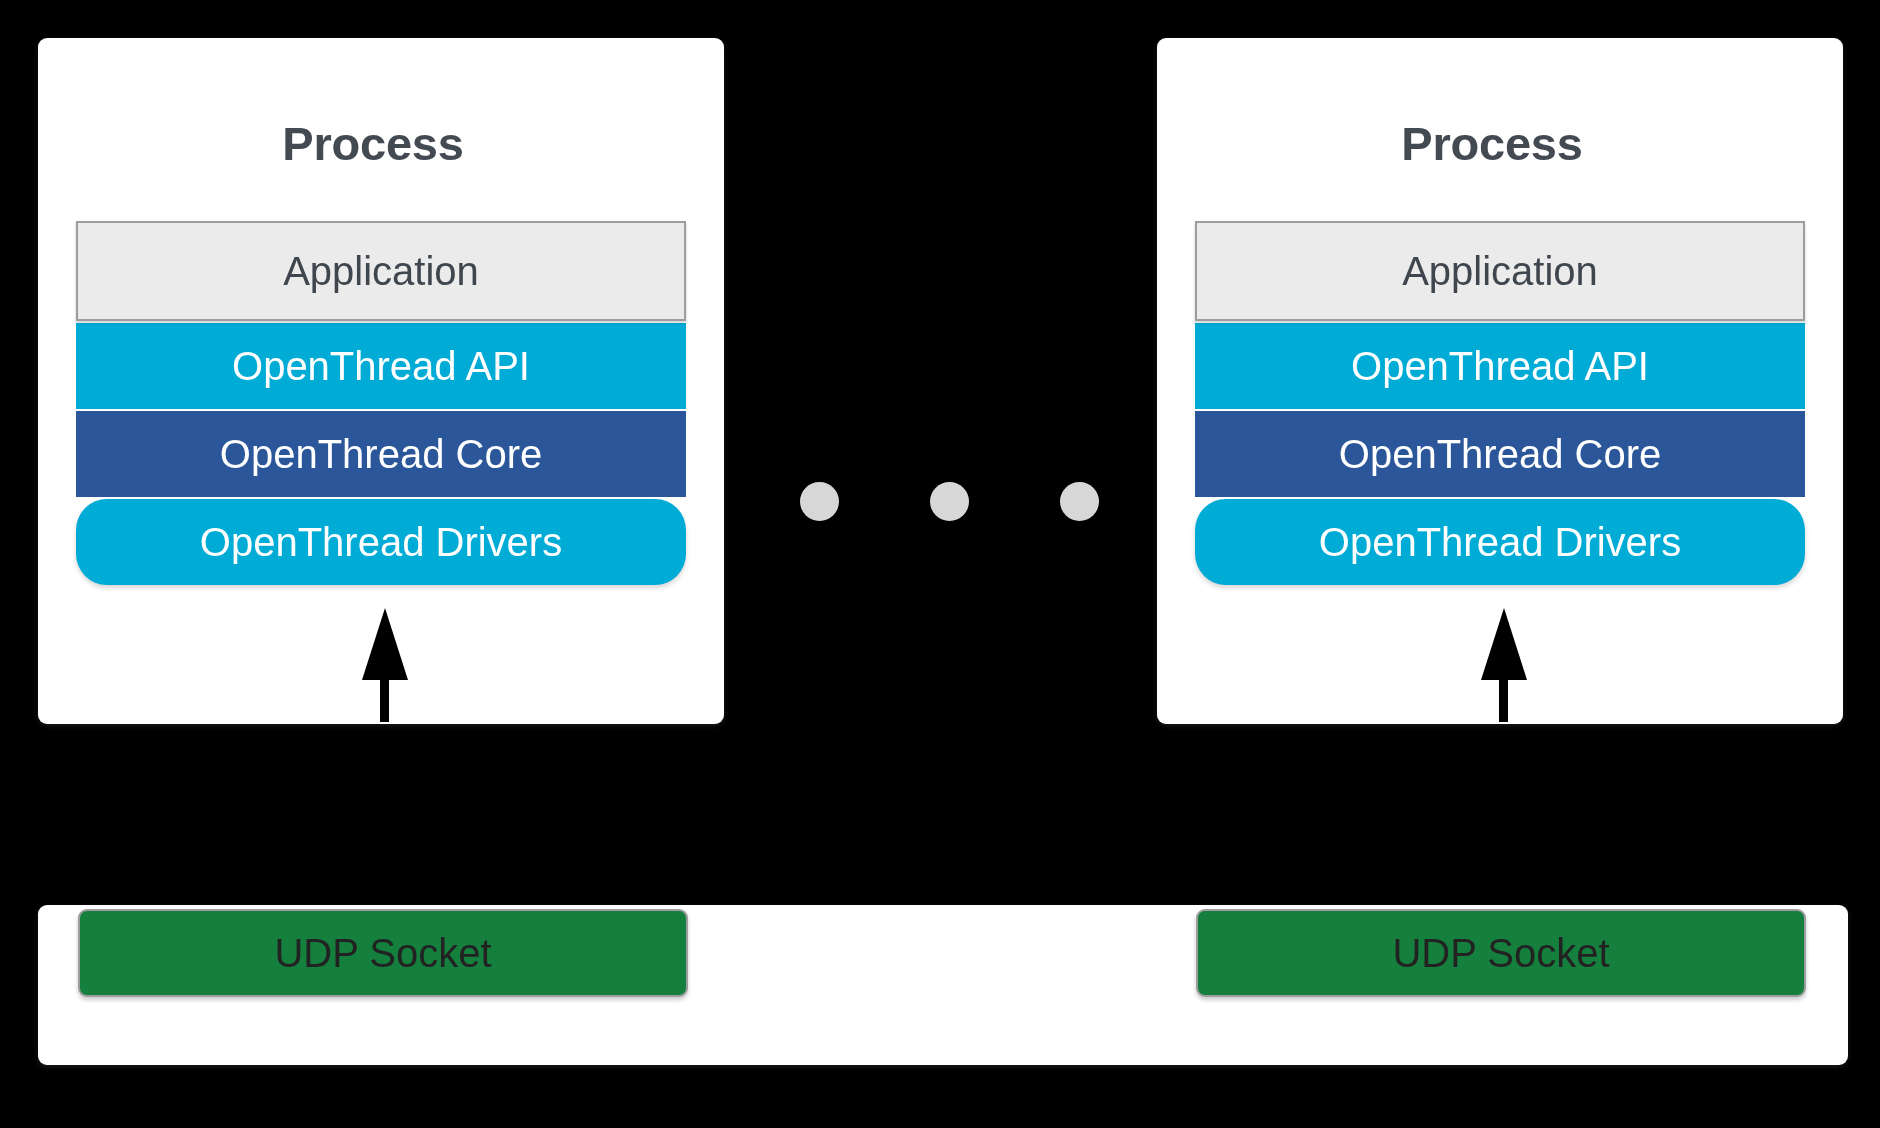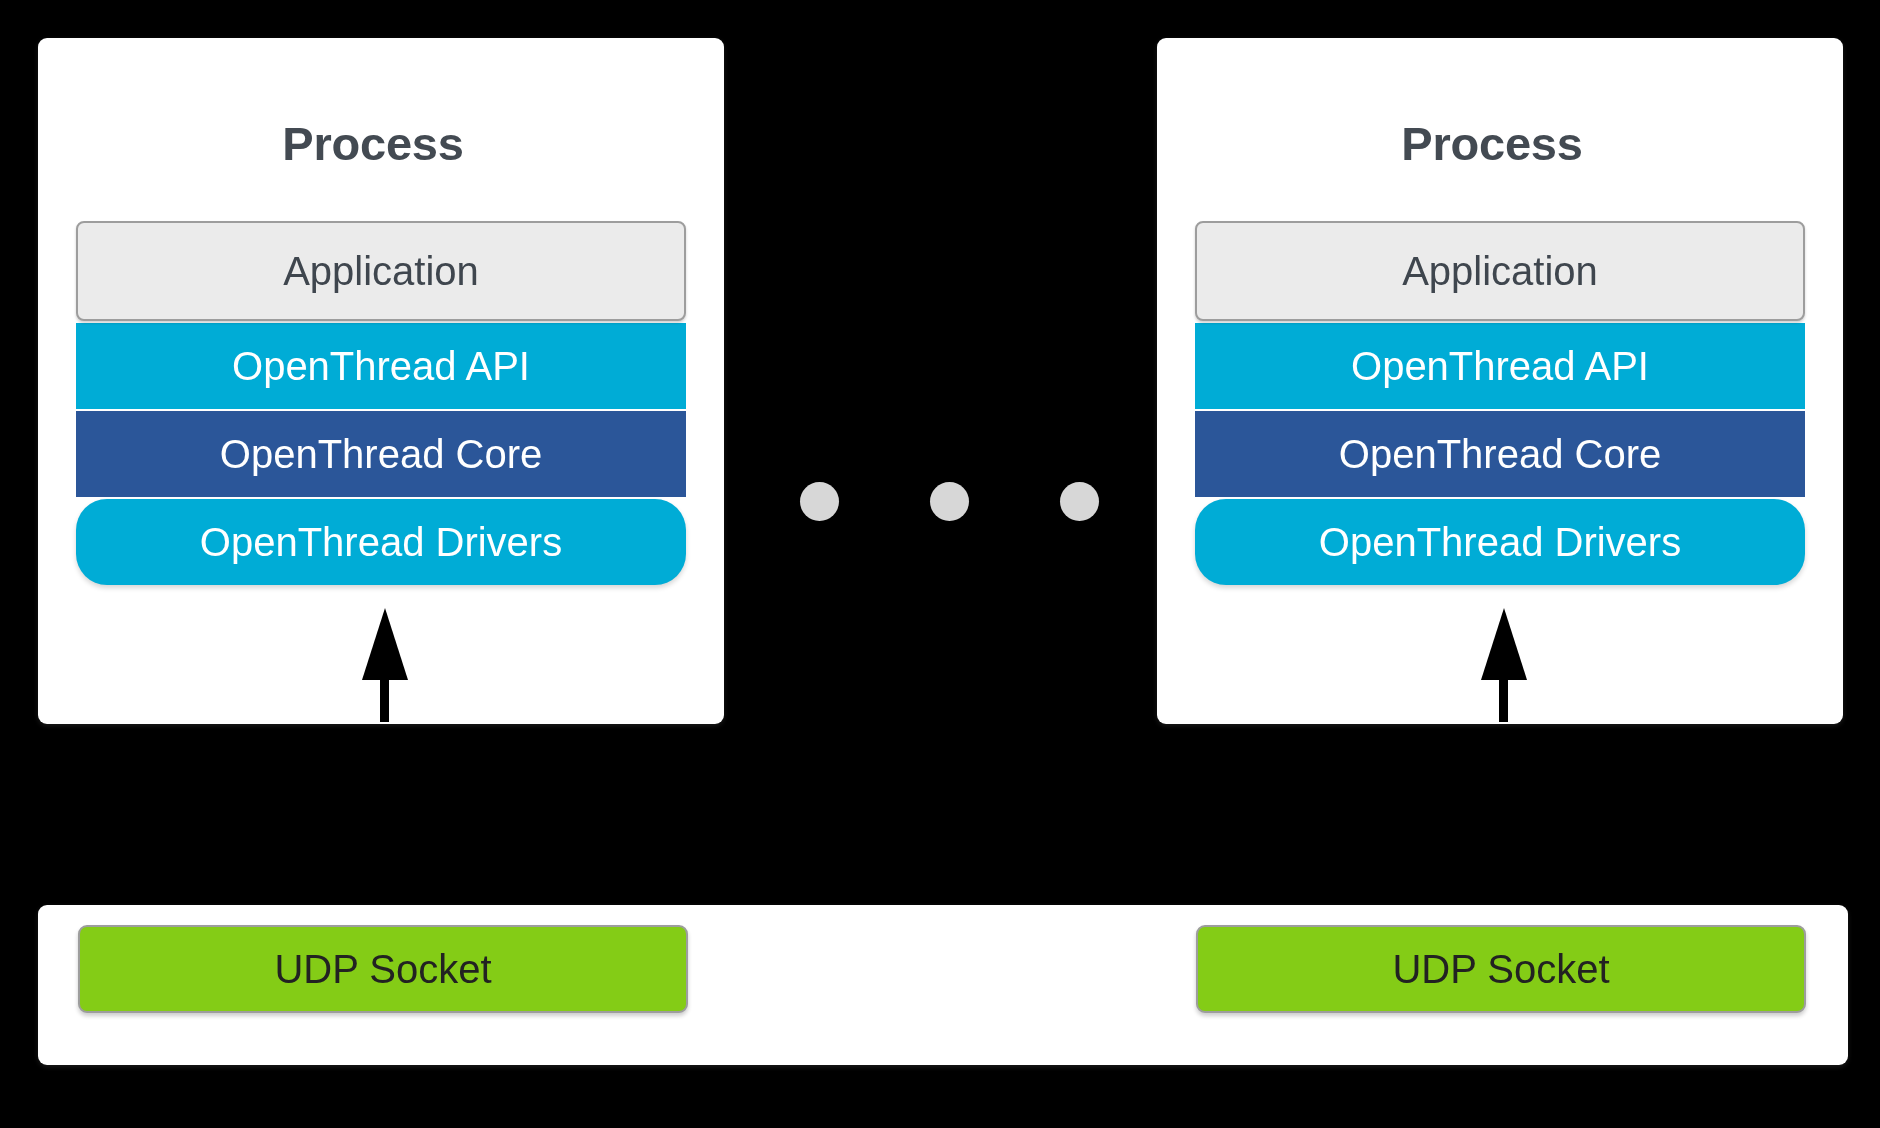--- a/index.html
+++ b/index.html
@@ -57,21 +57,21 @@
     align-items: center;
     justify-content: center;
     box-sizing: border-box;
     font-size: 40px;
     line-height: 1;
   }
 
   .layer.application {
     background: #ebebeb;
     border: 2px solid #9d9d9d;
-    border-radius: 8px;
+    border-radius: 0;
     color: #3f464e;
     height: 100px;
     box-shadow: 0 2px 3px rgba(0,0,0,0.18);
     z-index: 3;
   }
   .layer.api {
     background: #00acd6;
     color: #ffffff;
     margin-top: 2px;
   }
@@ -128,24 +128,24 @@
     top: 905px;
     width: 1810px;
     height: 160px;
     background: #ffffff;
     border-radius: 9px;
     box-shadow: 0 2px 5px rgba(255,255,255,0.10);
   }
 
   .socket-box {
     position: absolute;
-    top: 20px;
+    top: 4px;
     width: 610px;
     height: 88px;
-    background: #84cc16;
+    background: #15803d;
     border: 2px solid #9d9d9d;
     border-radius: 9px;
     box-sizing: border-box;
     display: flex;
     align-items: center;
     justify-content: center;
     font-size: 40px;
     color: #222222;
     box-shadow: 0 3px 4px rgba(0,0,0,0.20);
   }

